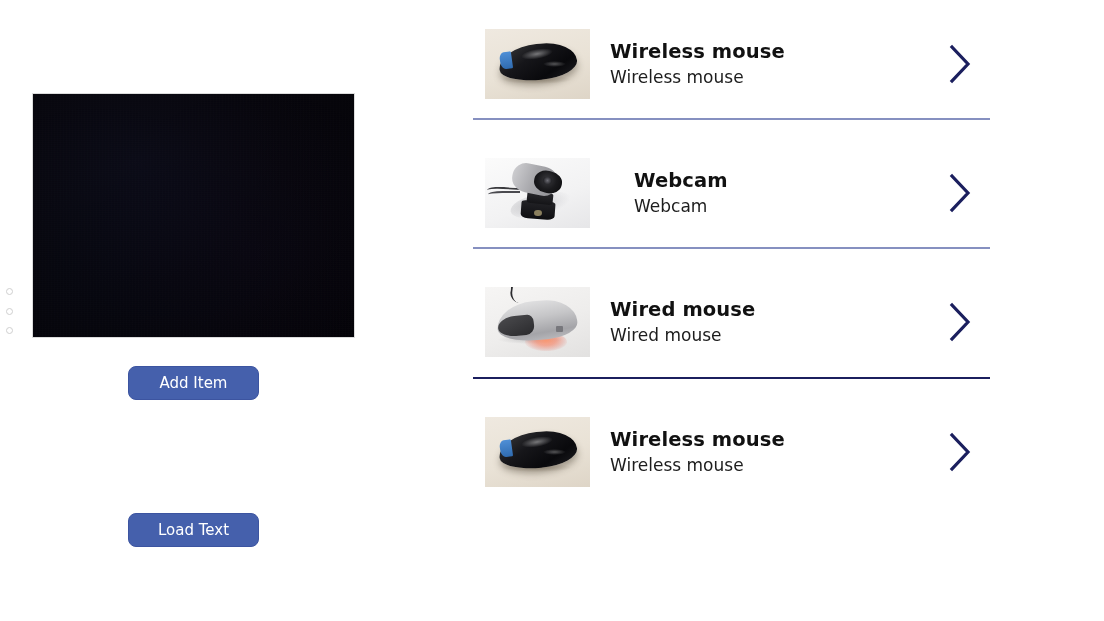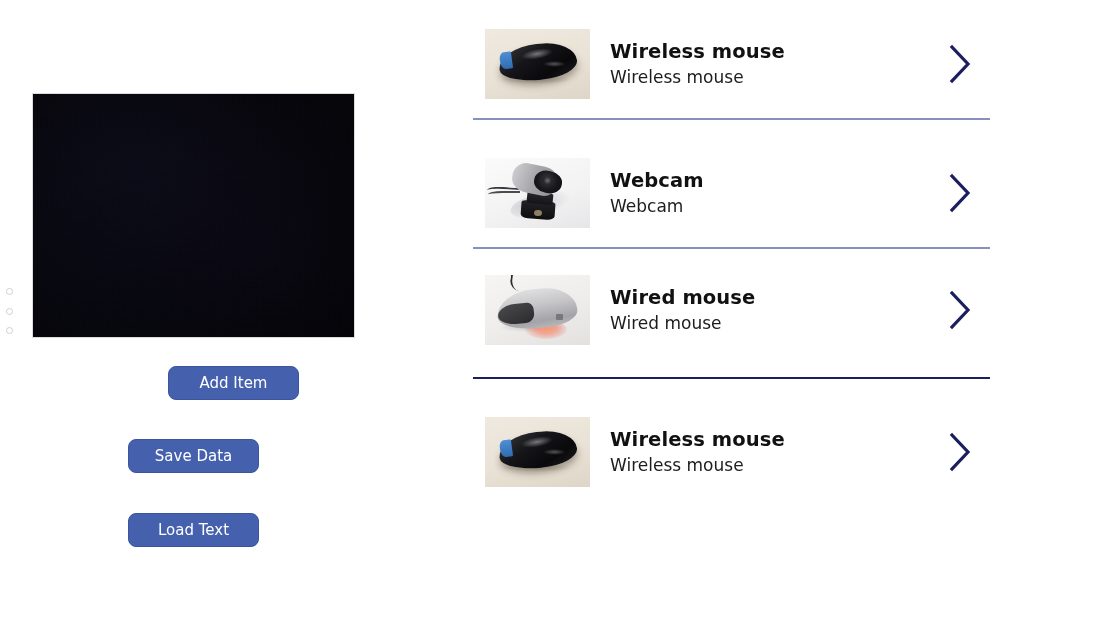--- a/index.html
+++ b/index.html
@@ -86,42 +86,42 @@
     border: 1px solid #3c54a0;
     border-radius: 8px;
     color: #ffffff;
     font-family: "DejaVu Sans", "Liberation Sans", sans-serif;
     font-size: 15px;
     line-height: 1;
     text-align: center;
     cursor: pointer;
     padding: 0;
   }
-  #btn-add  { top: 366px; margin-left: 40px; }
+  #btn-add  { top: 366px; }
   #btn-save { top: 439px; }
   #btn-load { top: 513px; }
 
   
   #item-list {
     position: absolute;
     left: 473px; top: 0;
     width: 517px; height: 621px;
   }
   .list-row {
     position: absolute;
     left: 0;
     width: 517px;
     height: 96px;
     display: flex;
     align-items: center;
     cursor: pointer;
   }
   #row-0 { top: 16px; }
-  #row-1 { top: 145px; }
-  #row-2 { top: 262px; }
+  #row-1 { top: 145px; gap: 24px; }
+  #row-2 { top: 274px; }
   #row-3 { top: 404px; }
 
   .thumb {
     width: 105px; height: 70px;
     flex: 0 0 105px;
     margin-left: 12px;
     position: relative;
     overflow: hidden;
     background: #ece6dc;
   }
@@ -336,21 +336,20 @@
     <span class="dot"></span>
   </div>
 
 
   <div id="camera-preview">
     <div class="noise"></div>
   </div>
 
   <button id="btn-add" class="action-button">Add Item</button>
 
-  <button id="btn-save" class="action-button">Save Data</button>
 
   <button id="btn-load" class="action-button">Load Text</button>
 </div>
 
 <div id="item-list">
 
   <div id="row-0" class="list-row">
     <div class="thumb th-wireless">
       <div class="scene">
         <div class="shade"></div>

